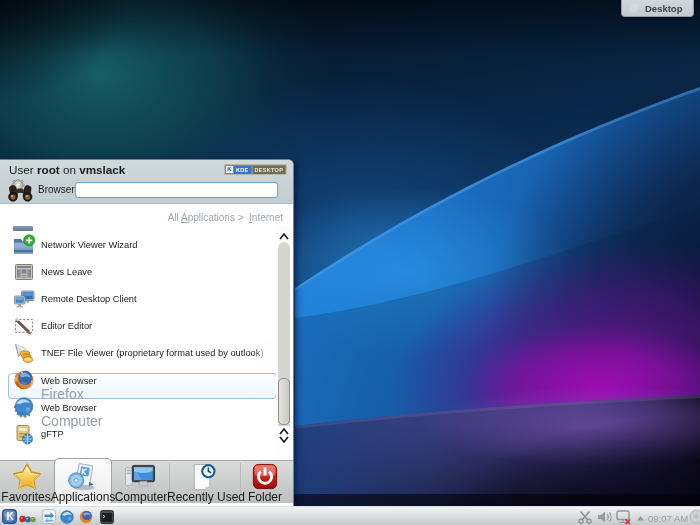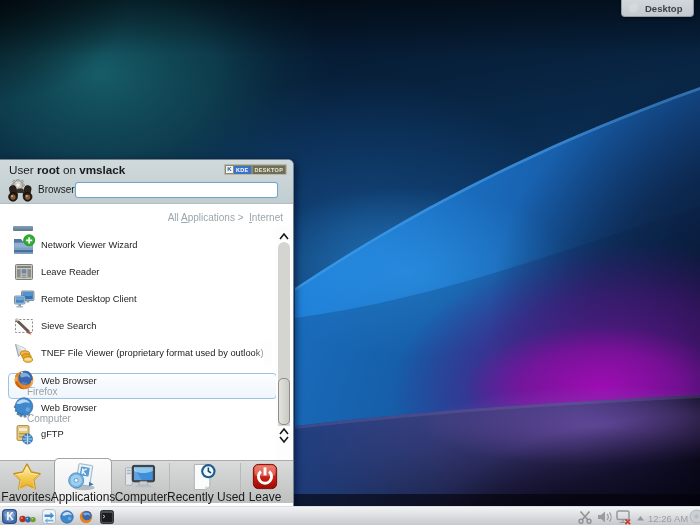--- a/index.html
+++ b/index.html
@@ -30,21 +30,21 @@
 #slabel{position:absolute;left:38px;top:7px;font-size:10px;color:#1a1a1a}
 #sinput{position:absolute;left:75px;top:5px;width:203px;height:16px;background:#fff;
  border:1px solid #6ea6cc;border-radius:3px;box-shadow:0 0 1px rgba(90,150,200,.4)}
 #crumb{position:absolute;right:10px;top:52px;font-size:10px;color:#9aa6ae}
 #crumb u{text-decoration:underline}
 #list{position:absolute;left:0;top:66px;width:100%;height:234px;background:#fff}
 .item{position:absolute;left:0;width:278px;height:27px}
 .item .ic{position:absolute;left:13px;top:2px;width:22px;height:22px}
 .item .tx{position:absolute;left:41px;top:8px;font-size:9.3px;color:#1c1c1c;white-space:nowrap}
 .item .tx2{position:absolute;left:41px;top:9px;font-size:9.3px;color:#1c1c1c;white-space:nowrap}
-.item .sub{position:absolute;left:27px;top:19px;font-size:10px;color:#98a0a8;white-space:nowrap}
+.item .sub{position:absolute;left:41px;top:19px;font-size:14px;color:#98a0a8;white-space:nowrap}
 #hilite{position:absolute;left:8px;top:213px;width:269px;height:26px;
  border:1px solid #9cc3e4;border-radius:4px;
  background:linear-gradient(#fdfeff,#eef5fb)}
 #sbar{position:absolute;right:0;top:66px;width:17px;height:234px;background:#fdfdfd}
 #strough{position:absolute;left:2px;top:16px;width:12px;height:184px;background:#d4d4d0;border-radius:6px 6px 0 0}
 #sthumb{position:absolute;left:2px;top:152px;width:12px;height:47px;
  background:linear-gradient(90deg,#e2e2de,#cacac4);border:1px solid #8e8e86;border-radius:5px}
 .sarrow{position:absolute;left:3px;width:10px;height:8px;color:#1a1a1a}
 #tabs{position:absolute;left:0;top:300px;width:294px;height:43px;
  background:linear-gradient(#dadcdc,#bec0c0);border-top:1px solid #a8acac}
@@ -207,21 +207,21 @@
   <div class="item" style="top:99px">
    <svg class="ic" width="22" height="22" viewBox="0 0 22 22">
     <rect x="2.5" y="3.5" width="17" height="15" rx="1" fill="#c6c6c2" stroke="#7e7e78" stroke-width="1"></rect>
     <rect x="4" y="5" width="14" height="2" fill="#83837d"></rect>
     <rect x="4" y="8.2" width="3.6" height="8.3" fill="#8c8c86"></rect>
     <rect x="8.6" y="8.2" width="4.8" height="4.4" fill="#6f87a5"></rect>
     <rect x="8.6" y="13.6" width="4.8" height="1.3" fill="#90908a"></rect>
     <rect x="8.6" y="15.6" width="4.8" height="1.3" fill="#90908a"></rect>
     <rect x="14.4" y="8.2" width="3.6" height="8.3" fill="#8c8c86"></rect>
    </svg>
-   <span class="tx">Leave Reader</span>
+   <span class="tx">News Leave</span>
   </div>
   <div class="item" style="top:126px">
    <svg class="ic" width="22" height="22" viewBox="0 0 22 22">
     <rect x="8.5" y="3" width="12.5" height="9.5" rx="1" fill="#b9c4ce" stroke="#6a7a88" stroke-width="0.8"></rect>
     <rect x="9.7" y="4.2" width="10.1" height="7.1" fill="#2e72b8"></rect>
     <path d="M9.7,4.2 h10.1 v3 c-3.5,1.2 -7,1.2 -10.1,0 z" fill="#5294d2"></path>
     <rect x="13.5" y="12.5" width="2.8" height="2" fill="#8a9aa8"></rect>
     <rect x="1.5" y="8" width="10.5" height="8" rx="1" fill="#c9d2da" stroke="#6a7a88" stroke-width="0.8"></rect>
     <rect x="2.7" y="9.2" width="8.1" height="5.6" fill="#3f86cc"></rect>
     <path d="M2.7,9.2 h8.1 v2.4 c-2.8,1 -5.6,1 -8.1,0 z" fill="#6aaade"></path>
@@ -230,21 +230,21 @@
    </svg>
    <span class="tx">Remote Desktop Client</span>
   </div>
   <div class="item" style="top:153px">
    <svg class="ic" width="22" height="22" viewBox="0 0 22 22">
     <rect x="2.5" y="4.5" width="17" height="13" fill="#fbfbfa" stroke="#909090" stroke-width="1" stroke-dasharray="2.2,1.6"></rect>
     <path d="M4.5,4.5 L16.5,16 l-1.6,1.6 L3.2,6.2 z" fill="#6a5a50" stroke="#3a3028" stroke-width="0.6"></path>
     <path d="M14,18 l2,-2 l2.5,3.8 z" fill="#c84a32"></path>
     <path d="M3,3.5 l2.5,2.4" stroke="#c8c8c4" stroke-width="2"></path>
    </svg>
-   <span class="tx">Sieve Search</span>
+   <span class="tx">Editor Editor</span>
   </div>
   <div class="item" style="top:180px">
    <svg class="ic" width="22" height="22" viewBox="0 0 22 22">
     <path d="M2.5,2.5 L12.5,6.8 L5.5,14.5 Z" fill="#d4d8dc" stroke="#848a90" stroke-width="0.8"></path>
     <path d="M2.5,2.5 L12.5,6.8 L10.3,9.2 Z" fill="#eef1f4"></path>
     <ellipse cx="12" cy="11.5" rx="4.6" ry="2.7" fill="#f4b83a" stroke="#b07818" stroke-width="0.8"></ellipse>
     <ellipse cx="13.5" cy="14.5" rx="4.6" ry="2.7" fill="#eda228" stroke="#b07818" stroke-width="0.8"></ellipse>
     <ellipse cx="15" cy="17.6" rx="4.6" ry="2.7" fill="#f6c34a" stroke="#b07818" stroke-width="0.8"></ellipse>
     <ellipse cx="15" cy="17" rx="3.2" ry="1.5" fill="#fadf90"></ellipse>
    </svg>
@@ -368,21 +368,21 @@
         </defs>
    <rect x="3" y="2.5" width="24" height="25" rx="5" fill="url(#lvg)" stroke="#7a0804" stroke-width="1"></rect>
    <rect x="4.2" y="3.7" width="21.6" height="11" rx="4" fill="#fff" opacity="0.25"></rect>
    <path d="M10.8,9.8 a6.8,6.8 0 1 0 8.4,0" fill="none" stroke="#fff" stroke-width="3"></path>
    <path d="M15,5.6 v8.2" stroke="#fff" stroke-width="3"></path>
   </svg>
   <div class="tlbl" style="left:26px">Favorites</div>
   <div class="tlbl" style="left:83px">Applications</div>
   <div class="tlbl" style="left:141px">Computer</div>
   <div class="tlbl" style="left:206px">Recently Used</div>
-  <div class="tlbl" style="left:265px">Leave</div>
+  <div class="tlbl" style="left:265px">Folder</div>
  </div>
 </div>
 
 <div id="panel">
  <svg class="pic" style="left:2px;top:2px" width="15" height="15" viewBox="0 0 15 15">
   <rect x="0.5" y="0.5" width="14" height="14" rx="3" fill="#3a6aac" stroke="#1a3a6a" stroke-width="0.8"></rect>
   <rect x="1.5" y="1.5" width="12" height="6" rx="2.5" fill="#fff" opacity="0.22"></rect>
   <circle cx="7.5" cy="7.8" r="5" fill="#cfe0f0" opacity="0.35"></circle>
   <text x="8" y="11.2" text-anchor="middle" font-family="Liberation Sans" font-size="10" font-weight="bold" fill="#fff">K</text>
  </svg>
@@ -428,18 +428,18 @@
   <path d="M10,3 a4.5,4.5 0 0 1 0,6 M12.5,1.5 a7,7 0 0 1 0,9" stroke="#989ca0" stroke-width="1.2" fill="none"></path>
  </svg>
  <svg class="pic" style="left:616px;top:3px" width="17" height="15" viewBox="0 0 17 15">
   <rect x="1" y="1" width="12" height="8.5" rx="1.5" fill="none" stroke="#94989c" stroke-width="1.5"></rect>
   <path d="M7,9.5 v2.5 M3.5,12.5 h7" stroke="#94989c" stroke-width="1.2"></path>
   <path d="M9.5,9.5 l4.6,4.6 m0,-4.6 l-4.6,4.6" stroke="#cc3a30" stroke-width="1.7"></path>
  </svg>
  <svg class="pic" style="left:636px;top:8px" width="9" height="6" viewBox="0 0 9 6">
   <path d="M1,5.5 L4.5,1 L8,5.5 Z" fill="#94989c"></path>
  </svg>
- <div id="clock">12:26 AM</div>
+ <div id="clock">09:07 AM</div>
  <svg class="pic" style="left:689px;top:2px" width="11" height="15" viewBox="0 0 11 15">
   <circle cx="7.5" cy="7.5" r="6.5" fill="#cdd0d3" stroke="#aab0b6" stroke-width="0.8"></circle>
   <circle cx="7.5" cy="7.5" r="2.2" fill="#b8bec4"></circle>
  </svg>
 </div>
 
 </body></html>

